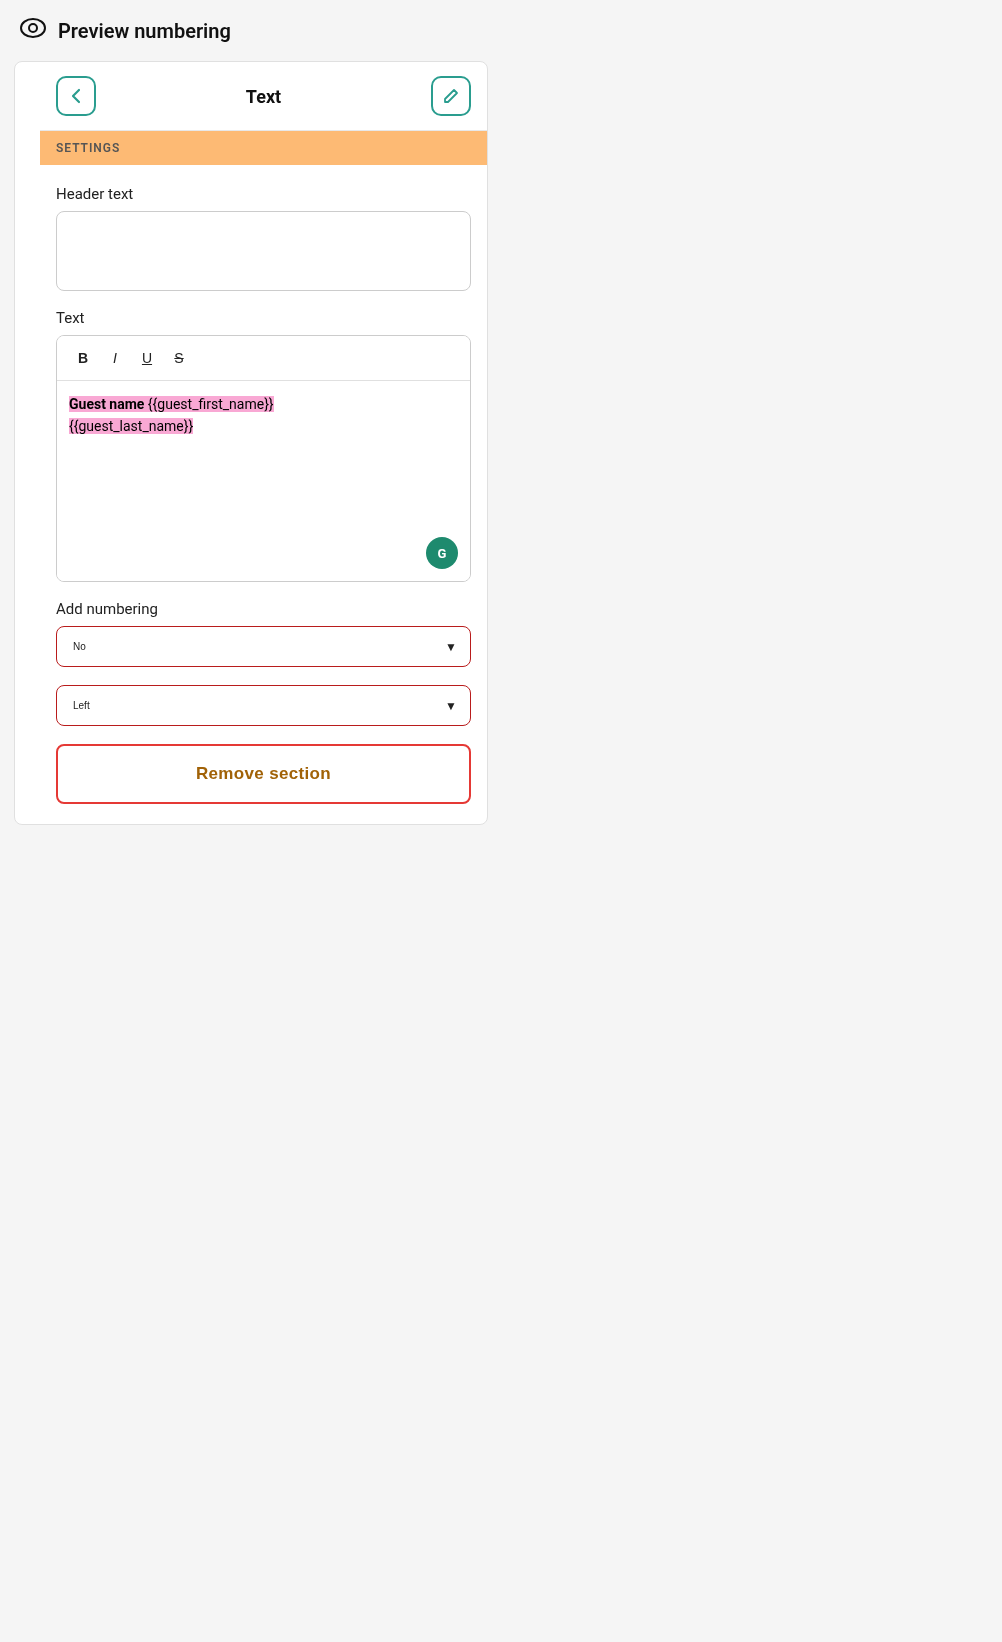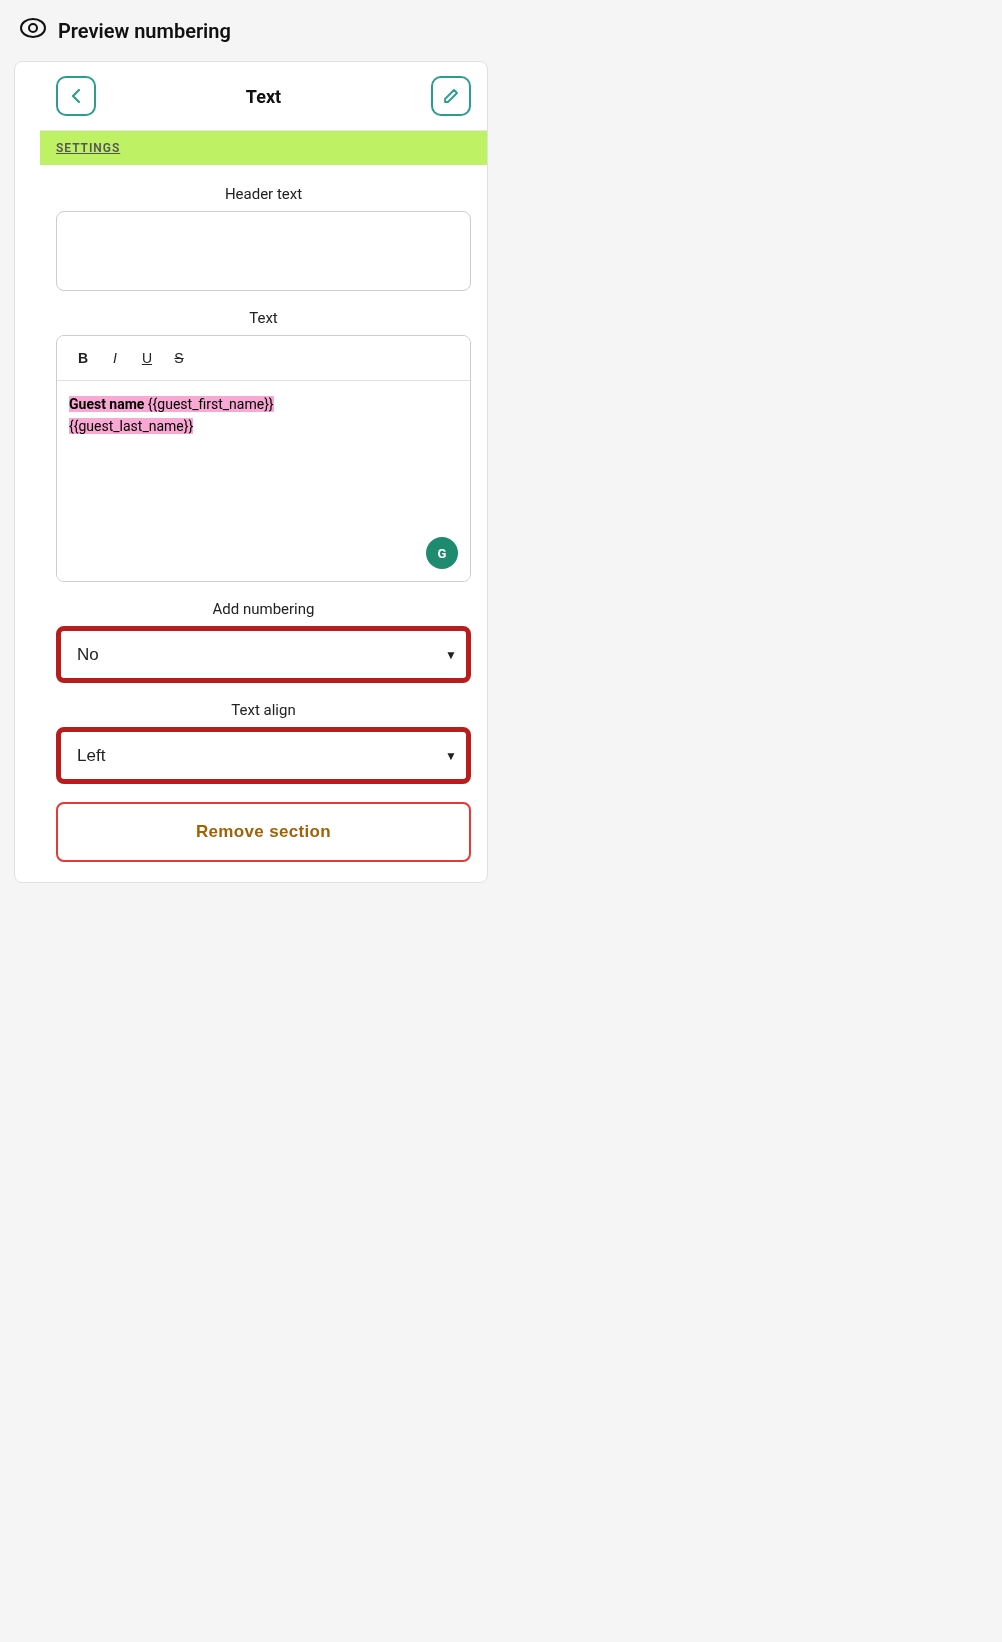--- a/index.html
+++ b/index.html
@@ -81,46 +81,44 @@
       background: #fff;
       display: flex;
       align-items: center;
       justify-content: center;
       cursor: pointer;
       color: #2a9d8f;
       font-size: 15px;
     }
 
     .settings-bar {
-      background: #bef264;
+      background: #fdba74;
       padding: 10px 16px;
       font-size: 12px;
       font-weight: 600;
       color: #555;
       letter-spacing: 0.08em;
-      text-decoration: underline;
     }
 
     .panel-body {
       padding: 20px 16px;
       display: flex;
       flex-direction: column;
       gap: 18px;
     }
 
     .field-group {
       display: flex;
       flex-direction: column;
       gap: 8px;
     }
 
     .field-label {
       font-size: 15px;
       color: #222;
-      text-align: center;
     }
 
     .text-input {
       width: 100%;
       border: 1px solid #ccc;
       border-radius: 8px;
       padding: 12px;
       font-size: 14px;
       color: #222;
       resize: none;
@@ -198,24 +196,24 @@
       font-weight: 700;
       font-size: 13px;
     }
 
     .select-wrapper {
       position: relative;
     }
 
     .select-field {
       width: 100%;
-      border: 5px solid #b91c1c;
+      border: 1px solid #b91c1c;
       border-radius: 8px;
       padding: 14px 16px;
-      font-size: 17px;
+      font-size: 10px;
       color: #222;
       appearance: none;
       background: #fff;
       cursor: pointer;
       outline: none;
     }
 
     .select-arrow {
       position: absolute;
       right: 14px;
@@ -320,21 +318,20 @@
       <div class="select-wrapper">
         <select class="select-field">
           <option>No</option>
           <option>Yes</option>
         </select>
         <span class="select-arrow">▼</span>
       </div>
     </div>
 
     <div class="field-group">
-      <label class="field-label">Text align</label>
       <div class="select-wrapper">
         <select class="select-field">
           <option>Left</option>
           <option>Center</option>
           <option>Right</option>
         </select>
         <span class="select-arrow">▼</span>
       </div>
     </div>
 

